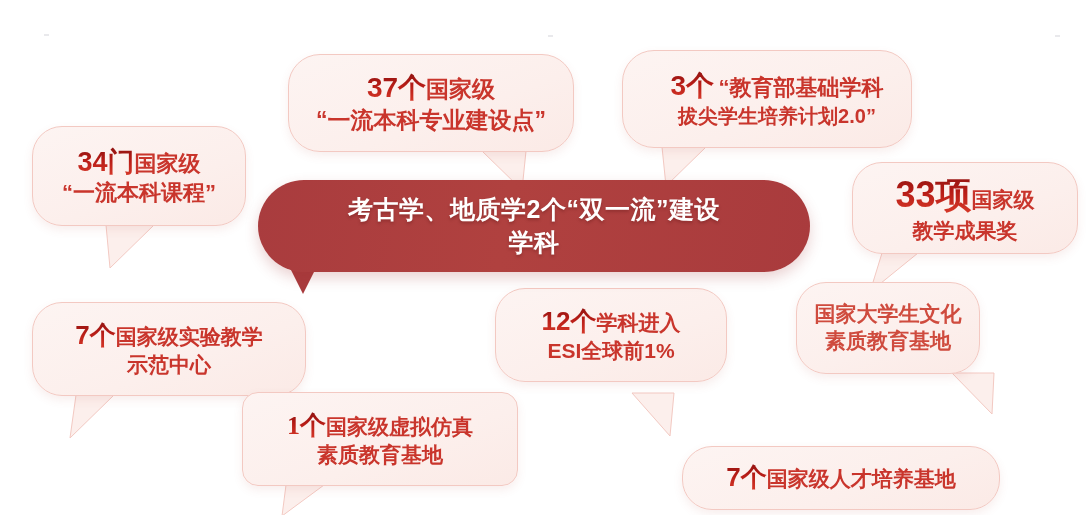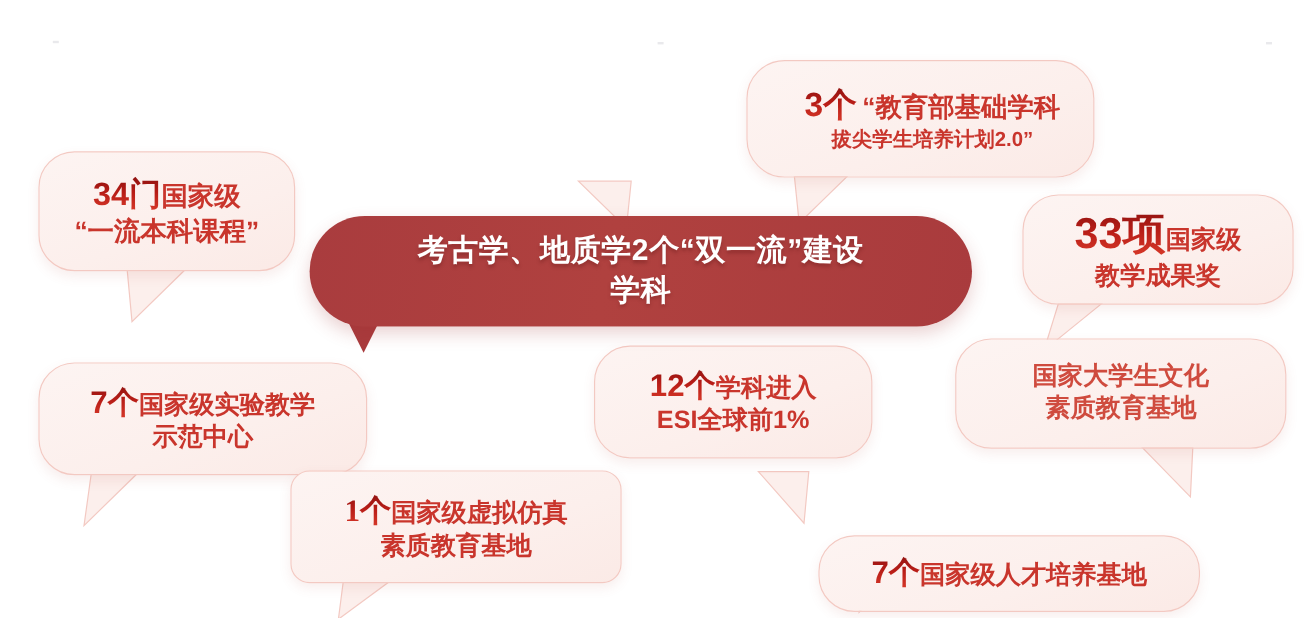--- a/index.html
+++ b/index.html
@@ -105,32 +105,40 @@
       </span>
       <span class="line word" style="font-size:22px;">“一流本科课程”</span>
     </div>
   </div>
   <div class="tail" style="left:104px;top:224px;">
     <svg width="60" height="46" viewBox="0 0 60 46">
       <path d="M2 1 L50 1 L6 44 Z" fill="#fcefec" stroke="#f3c9c2" stroke-width="1"></path>
     </svg>
   </div>
 
+  <div class="bub" style="left:288px;top:54px;width:286px;height:98px;border-radius:32px;">
+    <div>
+      <span class="line">
+        <span class="num" style="font-size:28px;">37个</span><span class="word" style="font-size:23px;">国家级</span>
+      </span>
+      <span class="line word" style="font-size:23px;">“一流本科专业建设点”</span>
+    </div>
+  </div>
   <div class="tail" style="left:480px;top:150px;">
     <svg width="60" height="42" viewBox="0 0 60 42">
       <path d="M2 1 L46 1 L42 40 Z" fill="#fcefec" stroke="#f3c9c2" stroke-width="1"></path>
     </svg>
   </div>
 
   <div class="bub" style="left:622px;top:50px;width:290px;height:98px;border-radius:32px;padding-left:20px;">
     <div>
       <span class="line">
         <span class="num" style="font-size:28px;">3个</span>&nbsp;<span class="word" style="font-size:22px;">“教育部基础学科</span>
       </span>
-      <span class="line word" style="font-size:17px;">拔尖学生培养计划2.0”</span>
+      <span class="line word" style="font-size:20px;">拔尖学生培养计划2.0”</span>
     </div>
   </div>
   <div class="tail" style="left:648px;top:146px;">
     <svg width="60" height="42" viewBox="0 0 60 42">
       <path d="M14 1 L58 1 L18 40 Z" fill="#fcefec" stroke="#f3c9c2" stroke-width="1"></path>
     </svg>
   </div>
 
   <div class="bub" style="left:852px;top:162px;width:226px;height:92px;border-radius:30px;">
     <div>
@@ -139,21 +147,21 @@
       </span>
       <span class="line word" style="font-size:21px;">教学成果奖</span>
     </div>
   </div>
   <div class="tail" style="left:866px;top:252px;">
     <svg width="56" height="42" viewBox="0 0 56 42">
       <path d="M16 1 L52 1 L4 40 Z" fill="#fcefec" stroke="#f3c9c2" stroke-width="1"></path>
     </svg>
   </div>
 
-  <div class="bub" style="left:796px;top:282px;width:276px;height:92px;border-radius:30px;">
+  <div class="bub" style="left:796px;top:282px;width:184px;height:92px;border-radius:30px;">
     <div>
       <span class="line wordlt" style="font-size:21px;">国家大学生文化</span>
       <span class="line wordlt" style="font-size:21px;">素质教育基地</span>
     </div>
   </div>
   <div class="tail" style="left:950px;top:372px;">
     <svg width="56" height="44" viewBox="0 0 56 44">
       <path d="M2 1 L44 1 L42 42 Z" fill="#fcefec" stroke="#f3c9c2" stroke-width="1"></path>
     </svg>
   </div>

